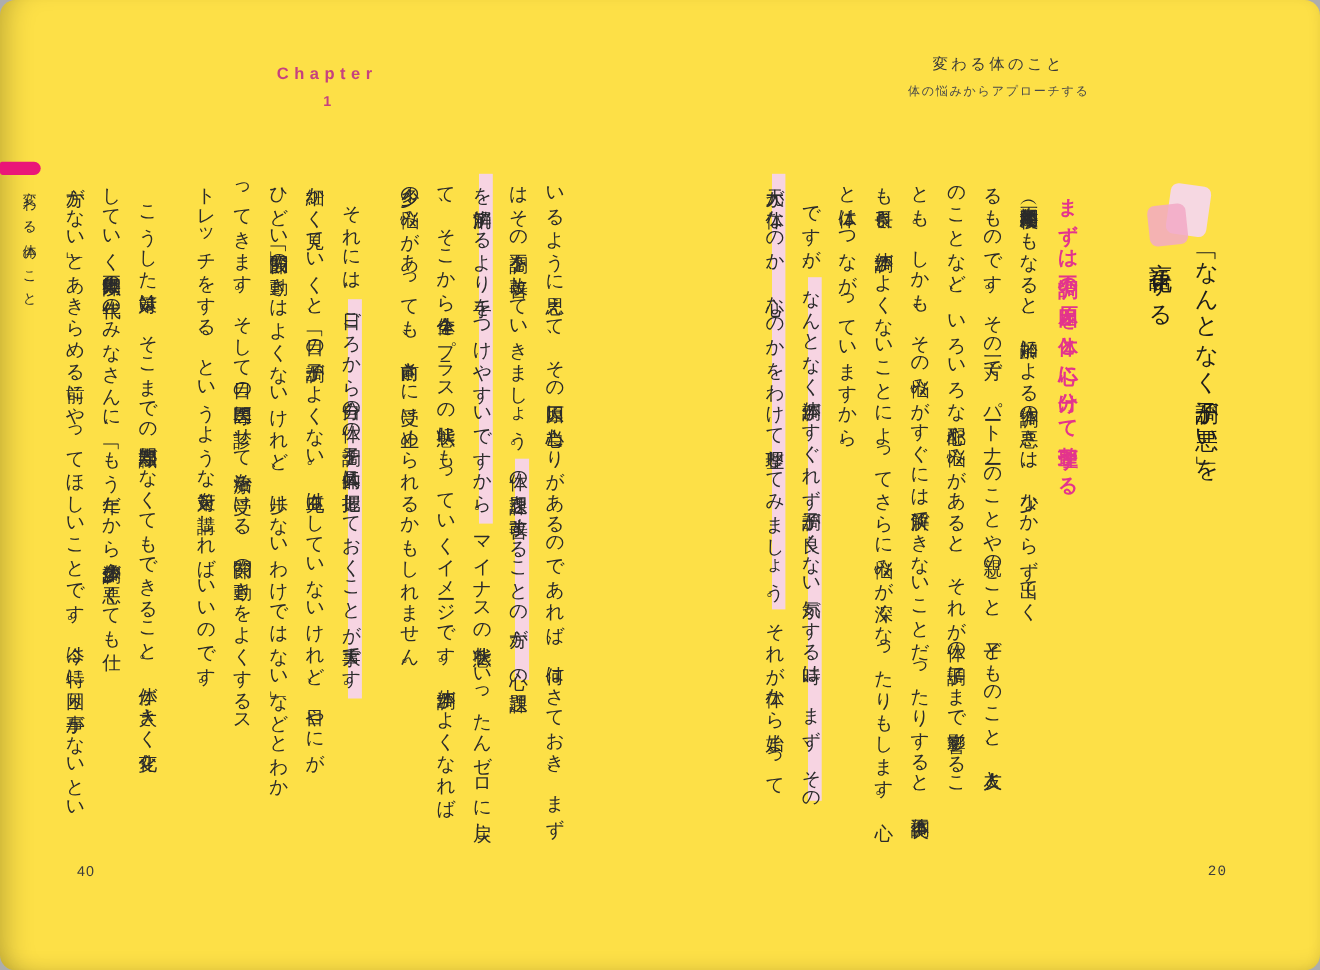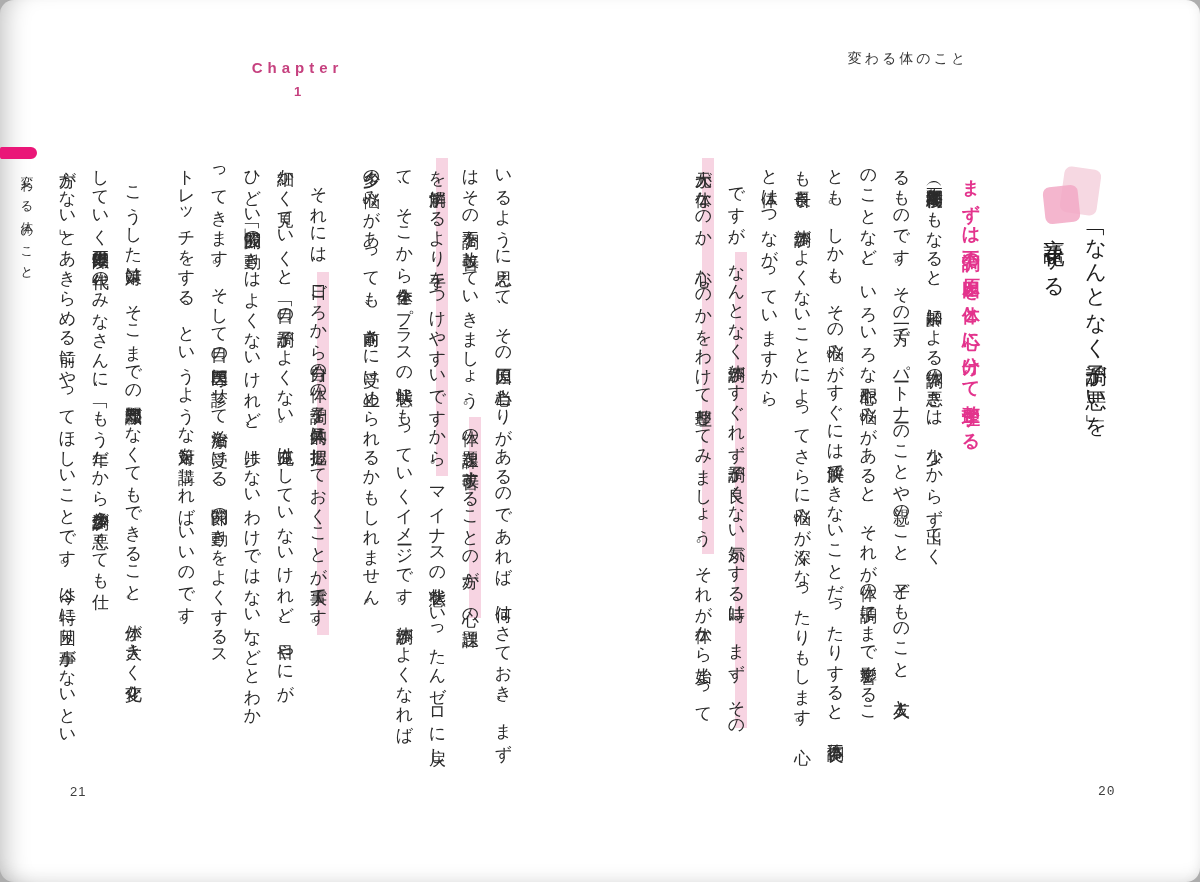--- a/index.html
+++ b/index.html
@@ -1,17 +1,17 @@
 <!DOCTYPE html>
 <html lang="ja"><head>
 <meta charset="utf-8">
 <style>
   html,body{margin:0;padding:0;background:#adadad;font-family:"Liberation Sans",sans-serif;}
   .spread{
-    position:relative;width:1200px;height:882px;background:#ffffff;
+    position:relative;width:1200px;height:882px;background:#fde047;
     border-radius:14px;overflow:hidden;
     box-shadow:inset 22px 0 26px -18px rgba(0,0,0,.25),
                inset 0 -16px 20px -16px rgba(0,0,0,.12),
                inset -8px 0 14px -10px rgba(0,0,0,.10);
   }
   
   .chapter-head{position:absolute;left:240px;top:55px;width:115px;text-align:center;
     color:#c6417f;font-size:15px;font-weight:bold;letter-spacing:5px;line-height:1.7;}
   .chapter-num{font-size:13px;letter-spacing:0;}
   .running-head{position:absolute;left:758px;top:50px;width:300px;text-align:center;color:#3a3a3a;}
@@ -51,20 +51,21 @@
 
 <div class="spread">
 
   <div class="chapter-head">
     <div>Chapter</div>
     <div class="chapter-num">1</div>
   </div>
 
   <div class="running-head">
     <div class="running-title">変わる体のこと</div>
+    <div class="running-subtitle">体の悩みからアプローチする</div>
   </div>
 
   <div class="tab-marker"></div>
   <div class="tab-label">変わる体のこと</div>
 
   <div class="deco-square sq-light"></div>
   <div class="deco-square sq-dark"></div>
   <div class="title-col l1">「なんとなく調子が悪い」を</div>
   <div class="title-col l2">言語化する</div>
 
@@ -89,16 +90,16 @@
       <div class="tcol indent pgap"><span>それには、</span><span class="hl">日ごろから自分の体の調子を具体的に把握しておくことが大事です。</span></div>
       <div class="tcol"><span>細かく見ていくと、「目の調子がよくない。充血はしていないけれど、目やにが</span></div>
       <div class="tcol"><span>ひどい」「股関節の動きはよくないけれど、歩けないわけではない」などとわか</span></div>
       <div class="tcol"><span>ってきます。そして目の専門医に診せて治療を受ける、関節の動きをよくするス</span></div>
       <div class="tcol"><span>トレッチをする、というような対策を講じればいいのです。</span></div>
       <div class="tcol indent pgap"><span>こうした対策は、そこまでの専門知識がなくてもできること。体が大きく変化</span></div>
       <div class="tcol"><span>していく更年期以降の年代のみなさんに、「もう年だから多少体調が悪くても仕</span></div>
       <div class="tcol"><span>方がない」とあきらめる前にやってほしいことです。今は特に困り事がないとい</span></div>
     </div>
 
-  <div class="folio l">21</div>
+  <div class="folio l">40</div>
   <div class="folio r">20</div>
 
 </div>
 
 </body></html>

